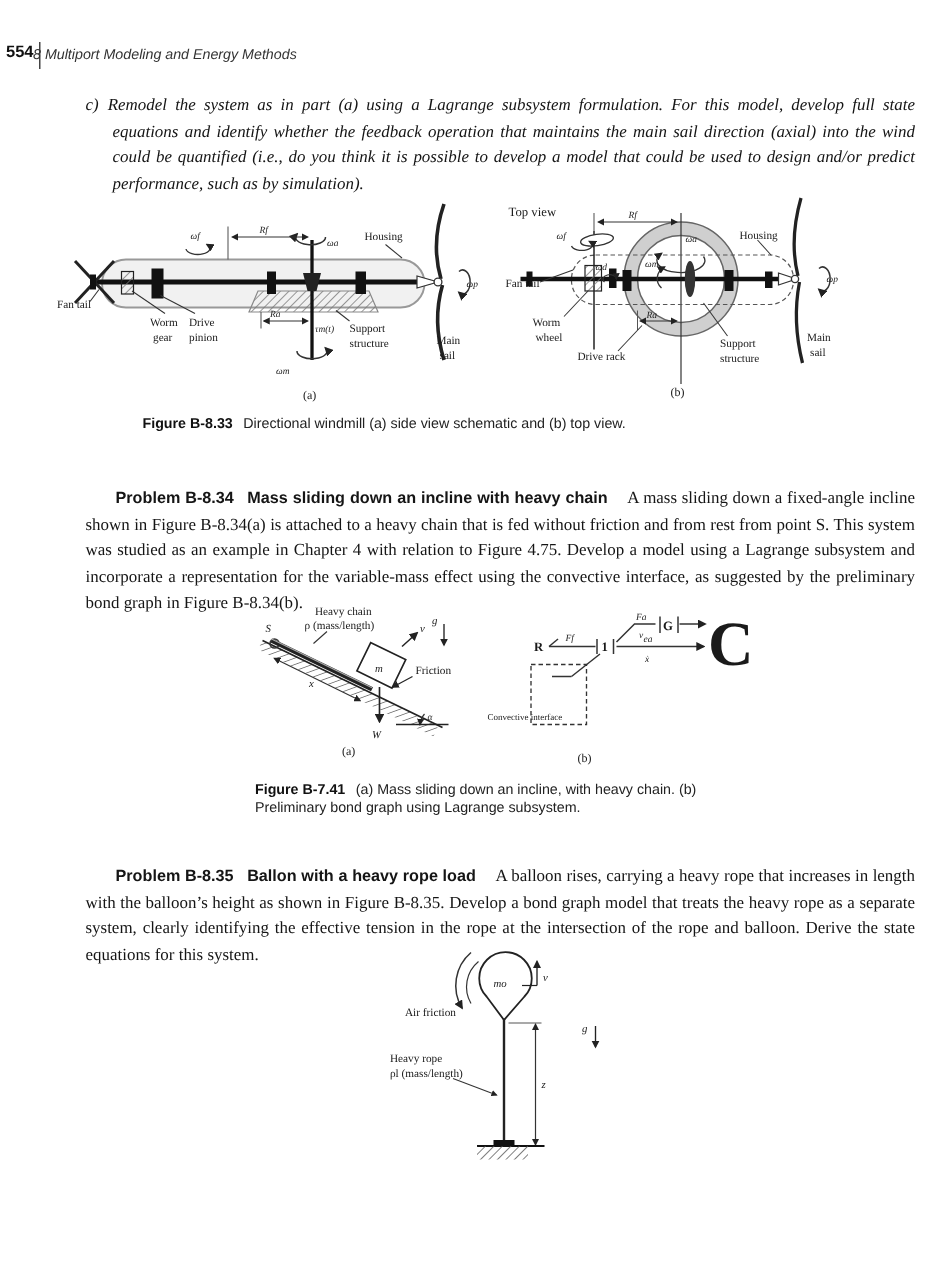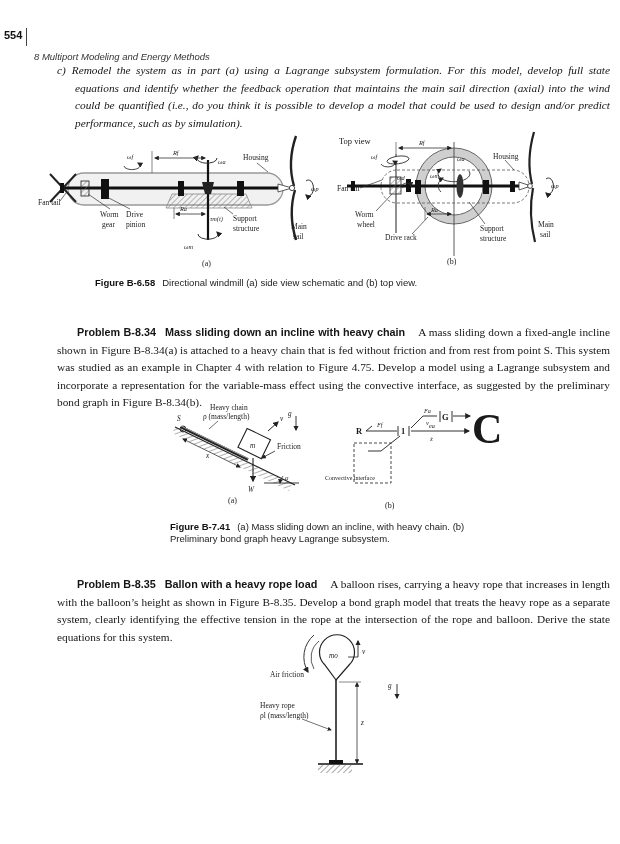--- a/index.html
+++ b/index.html
@@ -1,21 +1,21 @@
 <!DOCTYPE html>
 <html><head>
 <meta charset="utf-8">
 <style>
   html,body{margin:0;padding:0;background:#fff;}
   #page{position:relative;width:620px;height:844px;background:#ffffff;overflow:hidden;
         font-family:"Liberation Serif",serif;color:#141414;}
   
   .pgnum{position:absolute;left:4px;top:29px;font:bold 11px "Liberation Sans",sans-serif;color:#111;}
   .hdr-rule{position:absolute;left:26px;top:28px;width:1px;height:18px;background:#444;}
-  .chapter{position:absolute;left:34px;top:31px;font:italic 9.5px "Liberation Sans",sans-serif;color:#333;margin-top:20px;}
+  .chapter{position:absolute;left:22px;top:31px;font:italic 9.5px "Liberation Sans",sans-serif;color:#333;}
   
   .para{position:absolute;font:11.3px/17.5px "Liberation Serif",serif;text-align:justify;color:#151515;}
   .para-c{left:75px;top:51px;width:535px;text-indent:-18px;font-style:italic;}
   .p834{left:57px;top:313px;width:553px;text-indent:-20px;}
   .p835{left:57px;top:565px;width:553px;text-indent:-20px;}
   .cmark{margin-right:6px;}
   .phead{font:bold 10.8px "Liberation Sans",sans-serif;margin-right:9px;padding-left:40px;}
   .ptitle{font:bold 10.8px "Liberation Sans",sans-serif;margin-right:13px;}
   
   .cap{position:absolute;font:9.5px/12px "Liberation Sans",sans-serif;color:#222;}
@@ -166,21 +166,21 @@
     <text class="mth" x="98" y="84">Ra</text>
     <text class="lbl" x="52" y="112">Drive rack</text>
     <text class="lbl" x="147" y="103">Support</text>
     <text class="lbl" x="147" y="113">structure</text>
     <text class="lbl" x="205" y="99">Main</text>
     <text class="lbl" x="207" y="109">sail</text>
     <text class="mth" x="218" y="60">ωp</text>
     <text class="sub" x="114" y="136">(b)</text>
   </svg>
 
-  <div class="cap cap833"><b>Figure B-6.58</b><span>Directional windmill (a) side view schematic and (b) top view.</span></div>
+  <div class="cap cap833"><b>Figure B-8.33</b><span>Directional windmill (a) side view schematic and (b) top view.</span></div>
 
   <p class="para p834"><span class="phead">Problem B-8.34</span><span class="ptitle">Mass sliding down an incline with heavy chain</span><span>A mass sliding down a fixed-angle incline shown in Figure B-8.34(a) is attached to a heavy chain that is fed without friction and from rest from point S. This system was studied as an example in Chapter 4 with relation to Figure 4.75. Develop a model using a Lagrange subsystem and incorporate a representation for the variable-mass effect using the convective interface, as suggested by the preliminary bond graph in Figure B-8.34(b).</span></p>
 
   <svg class="figsvg" style="left:168px;top:402px" width="145" height="104" viewBox="0 0 145 104">
     <defs>
       <pattern id="hI" width="4" height="4" patternUnits="userSpaceOnUse" patternTransform="rotate(70)">
         <line x1="0" y1="0" x2="0" y2="4" stroke="#666" stroke-width="1"></line>
       </pattern>
       <marker id="aI" viewBox="0 0 10 10" refX="8" refY="5" markerWidth="6" markerHeight="6" orient="auto-start-reverse">
         <path d="M0,0L10,5L0,10z" fill="#222"></path>
@@ -245,21 +245,21 @@
     <text class="bnd" x="119" y="17">G</text>
     <text class="mth" x="106" y="25">ea</text>
     <text class="mth" x="107" y="38">ẋ</text>
     <text x="149" y="40" style="font-family:'Liberation Serif',serif;font-weight:bold;font-size:42px;">C</text>
     <text x="2" y="77" style="font-family:'Liberation Serif',serif;font-size:6px;">Convective interface</text>
     <text class="sub" x="62" y="105">(b)</text>
   </svg>
 
   <div class="cap cap834">
     <div><b>Figure B-7.41</b><span>(a) Mass sliding down an incline, with heavy chain. (b)</span></div>
-    <div>Preliminary bond graph heavy Lagrange subsystem.</div>
+    <div>Preliminary bond graph using Lagrange subsystem.</div>
   </div>
 
   <p class="para p835"><span class="phead">Problem B-8.35</span><span class="ptitle">Ballon with a heavy rope load</span><span>A balloon rises, carrying a heavy rope that increases in length with the balloon’s height as shown in Figure B-8.35. Develop a bond graph model that treats the heavy rope as a separate system, clearly identifying the effective tension in the rope at the intersection of the rope and balloon. Derive the state equations for this system.</span></p>
 
   <svg class="figsvg" style="left:230px;top:614px" width="200" height="172" viewBox="0 0 200 172">
     <defs>
       <pattern id="hB" width="4" height="4" patternUnits="userSpaceOnUse" patternTransform="rotate(45)">
         <line x1="0" y1="0" x2="0" y2="4" stroke="#555" stroke-width="1"></line>
       </pattern>
       <marker id="aZ" viewBox="0 0 10 10" refX="8" refY="5" markerWidth="6" markerHeight="6" orient="auto-start-reverse">

